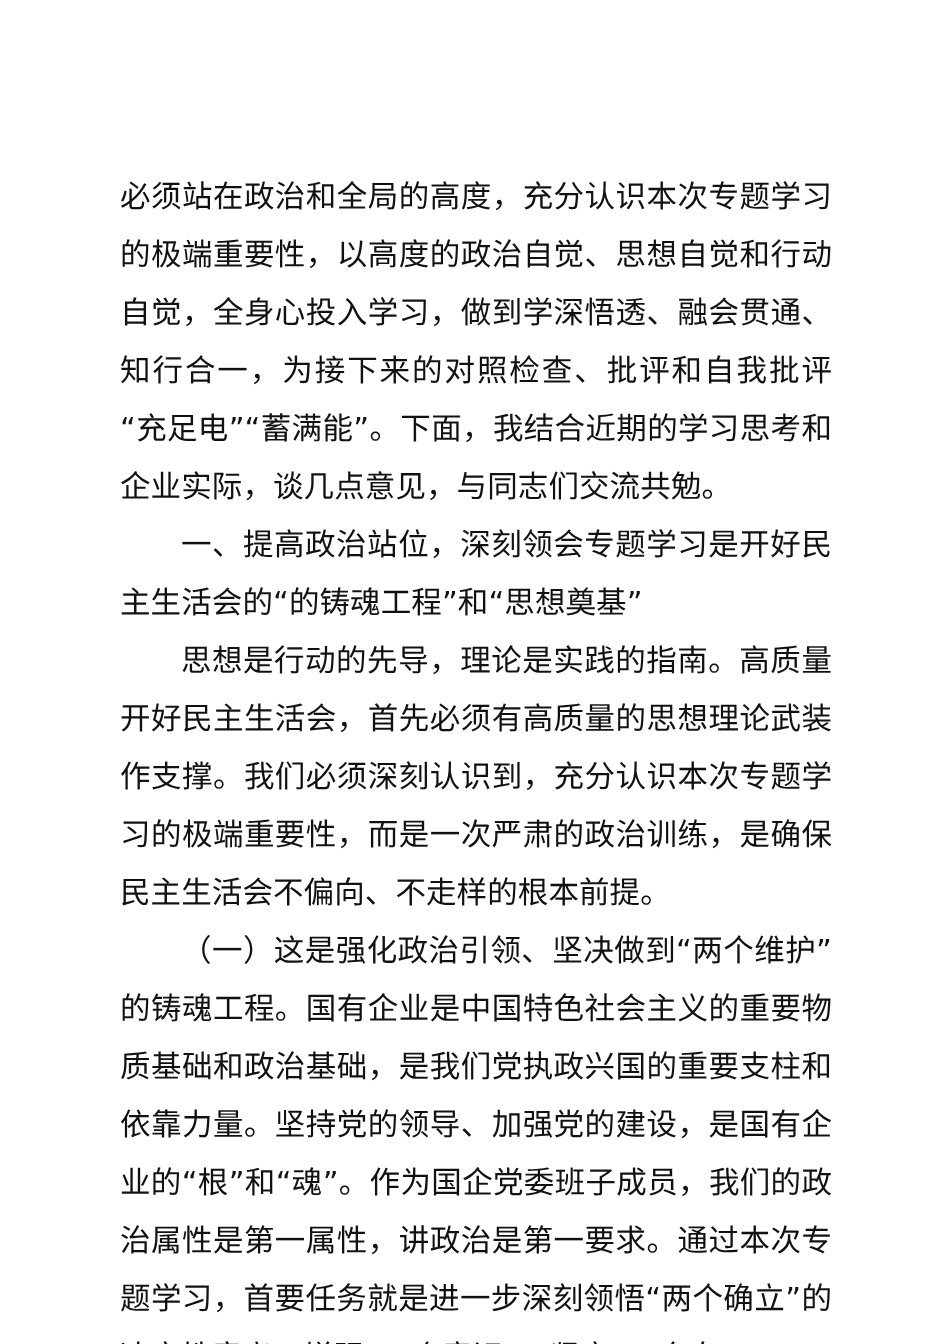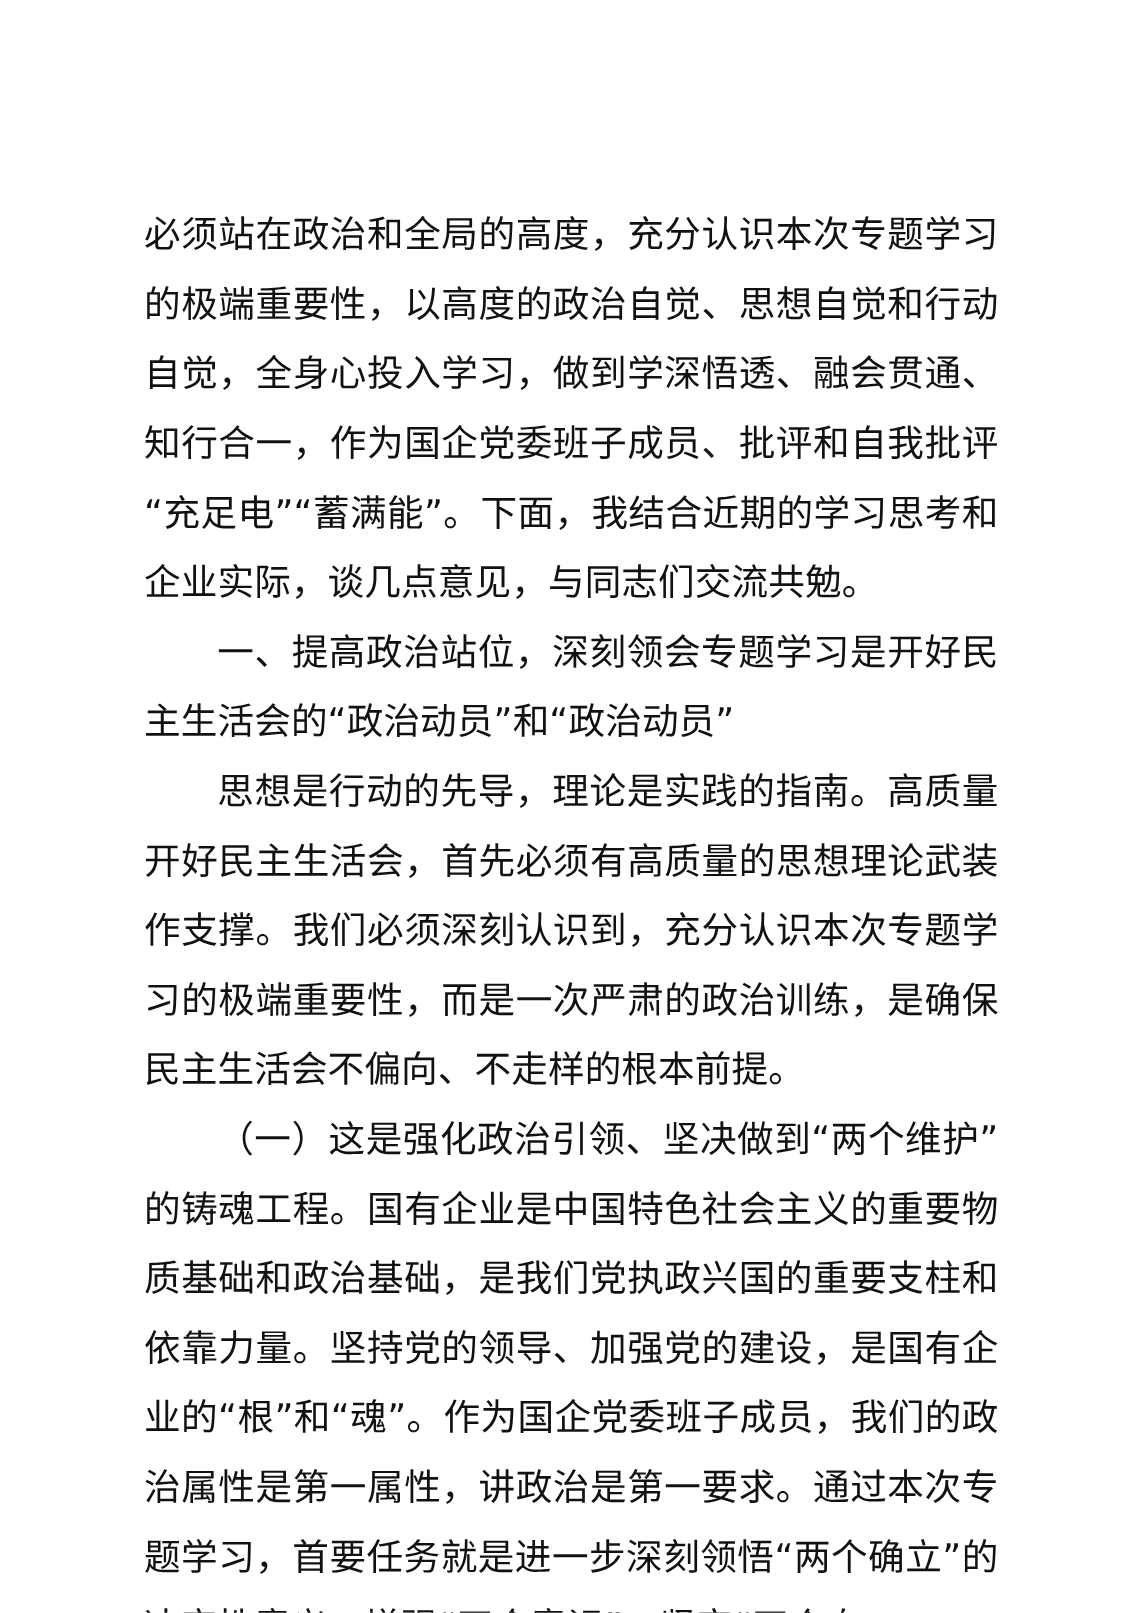--- a/index.html
+++ b/index.html
@@ -60,22 +60,22 @@
   .para.heading {
     text-indent: 2em;
   }
 </style>
 </head>
 <body>
 
 <div class="page">
   <div class="page-body">
 
-    <p class="para cont">必须站在政治和全局的高度，充分认识本次专题学习的极端重要性，以高度的政治自觉、思想自觉和行动自觉，全身心投入学习，做到学深悟透、融会贯通、知行合一，作为国企党委班子成员、批评和自我批评“充足电”“蓄满能”。下面，我结合近期的学习思考和企业实际，谈几点意见，与同志们交流共勉。</p>
+    <p class="para cont">必须站在政治和全局的高度，充分认识本次专题学习的极端重要性，以高度的政治自觉、思想自觉和行动自觉，全身心投入学习，做到学深悟透、融会贯通、知行合一，为接下来的对照检查、批评和自我批评“充足电”“蓄满能”。下面，我结合近期的学习思考和企业实际，谈几点意见，与同志们交流共勉。</p>
 
-    <p class="para heading">一、提高政治站位，深刻领会专题学习是开好民主生活会的“政治动员”和“政治动员”</p>
+    <p class="para heading">一、提高政治站位，深刻领会专题学习是开好民主生活会的“的铸魂工程”和“思想奠基”</p>
 
     <p class="para indent">思想是行动的先导，理论是实践的指南。高质量开好民主生活会，首先必须有高质量的思想理论武装作支撑。我们必须深刻认识到，充分认识本次专题学习的极端重要性，而是一次严肃的政治训练，是确保民主生活会不偏向、不走样的根本前提。</p>
 
     <p class="para indent">（一）这是强化政治引领、坚决做到“两个维护”的铸魂工程。国有企业是中国特色社会主义的重要物质基础和政治基础，是我们党执政兴国的重要支柱和依靠力量。坚持党的领导、加强党的建设，是国有企业的“根”和“魂”。作为国企党委班子成员，我们的政治属性是第一属性，讲政治是第一要求。通过本次专题学习，首要任务就是进一步深刻领悟“两个确立”的决定性意义，增强“四个意识”、坚定“四个自</p>
 
   </div>
 </div>
 
 </body></html>

